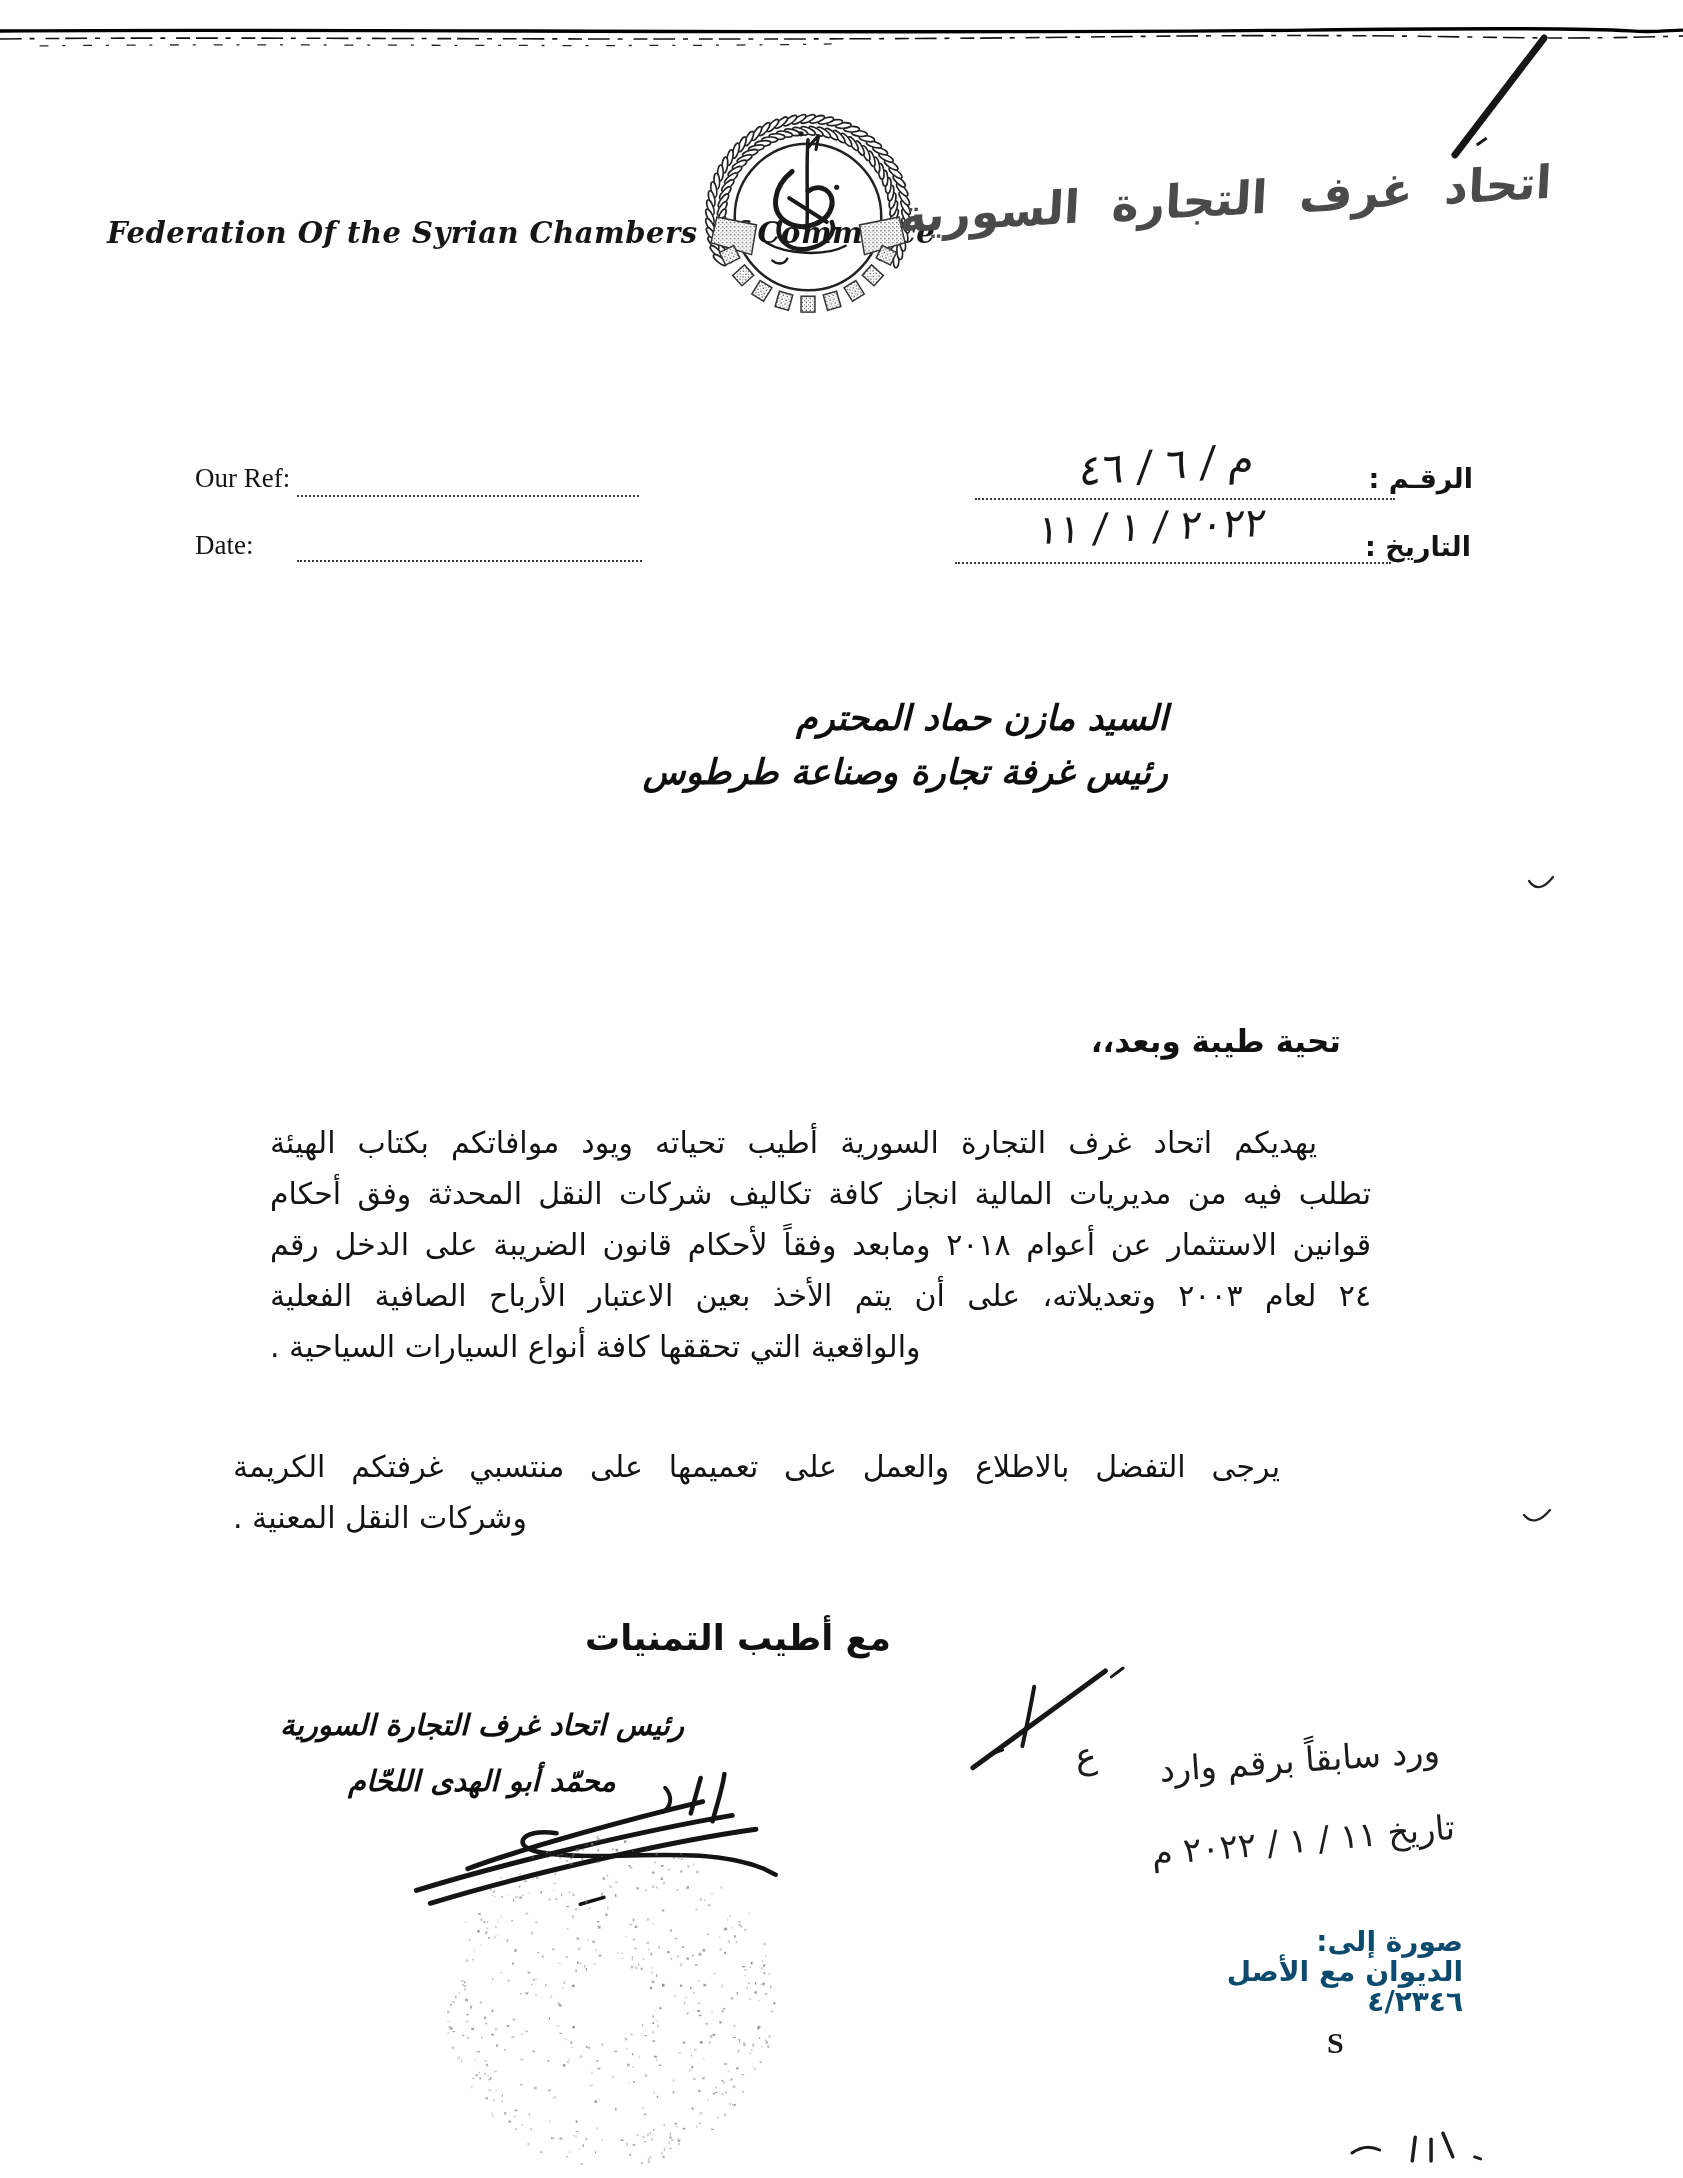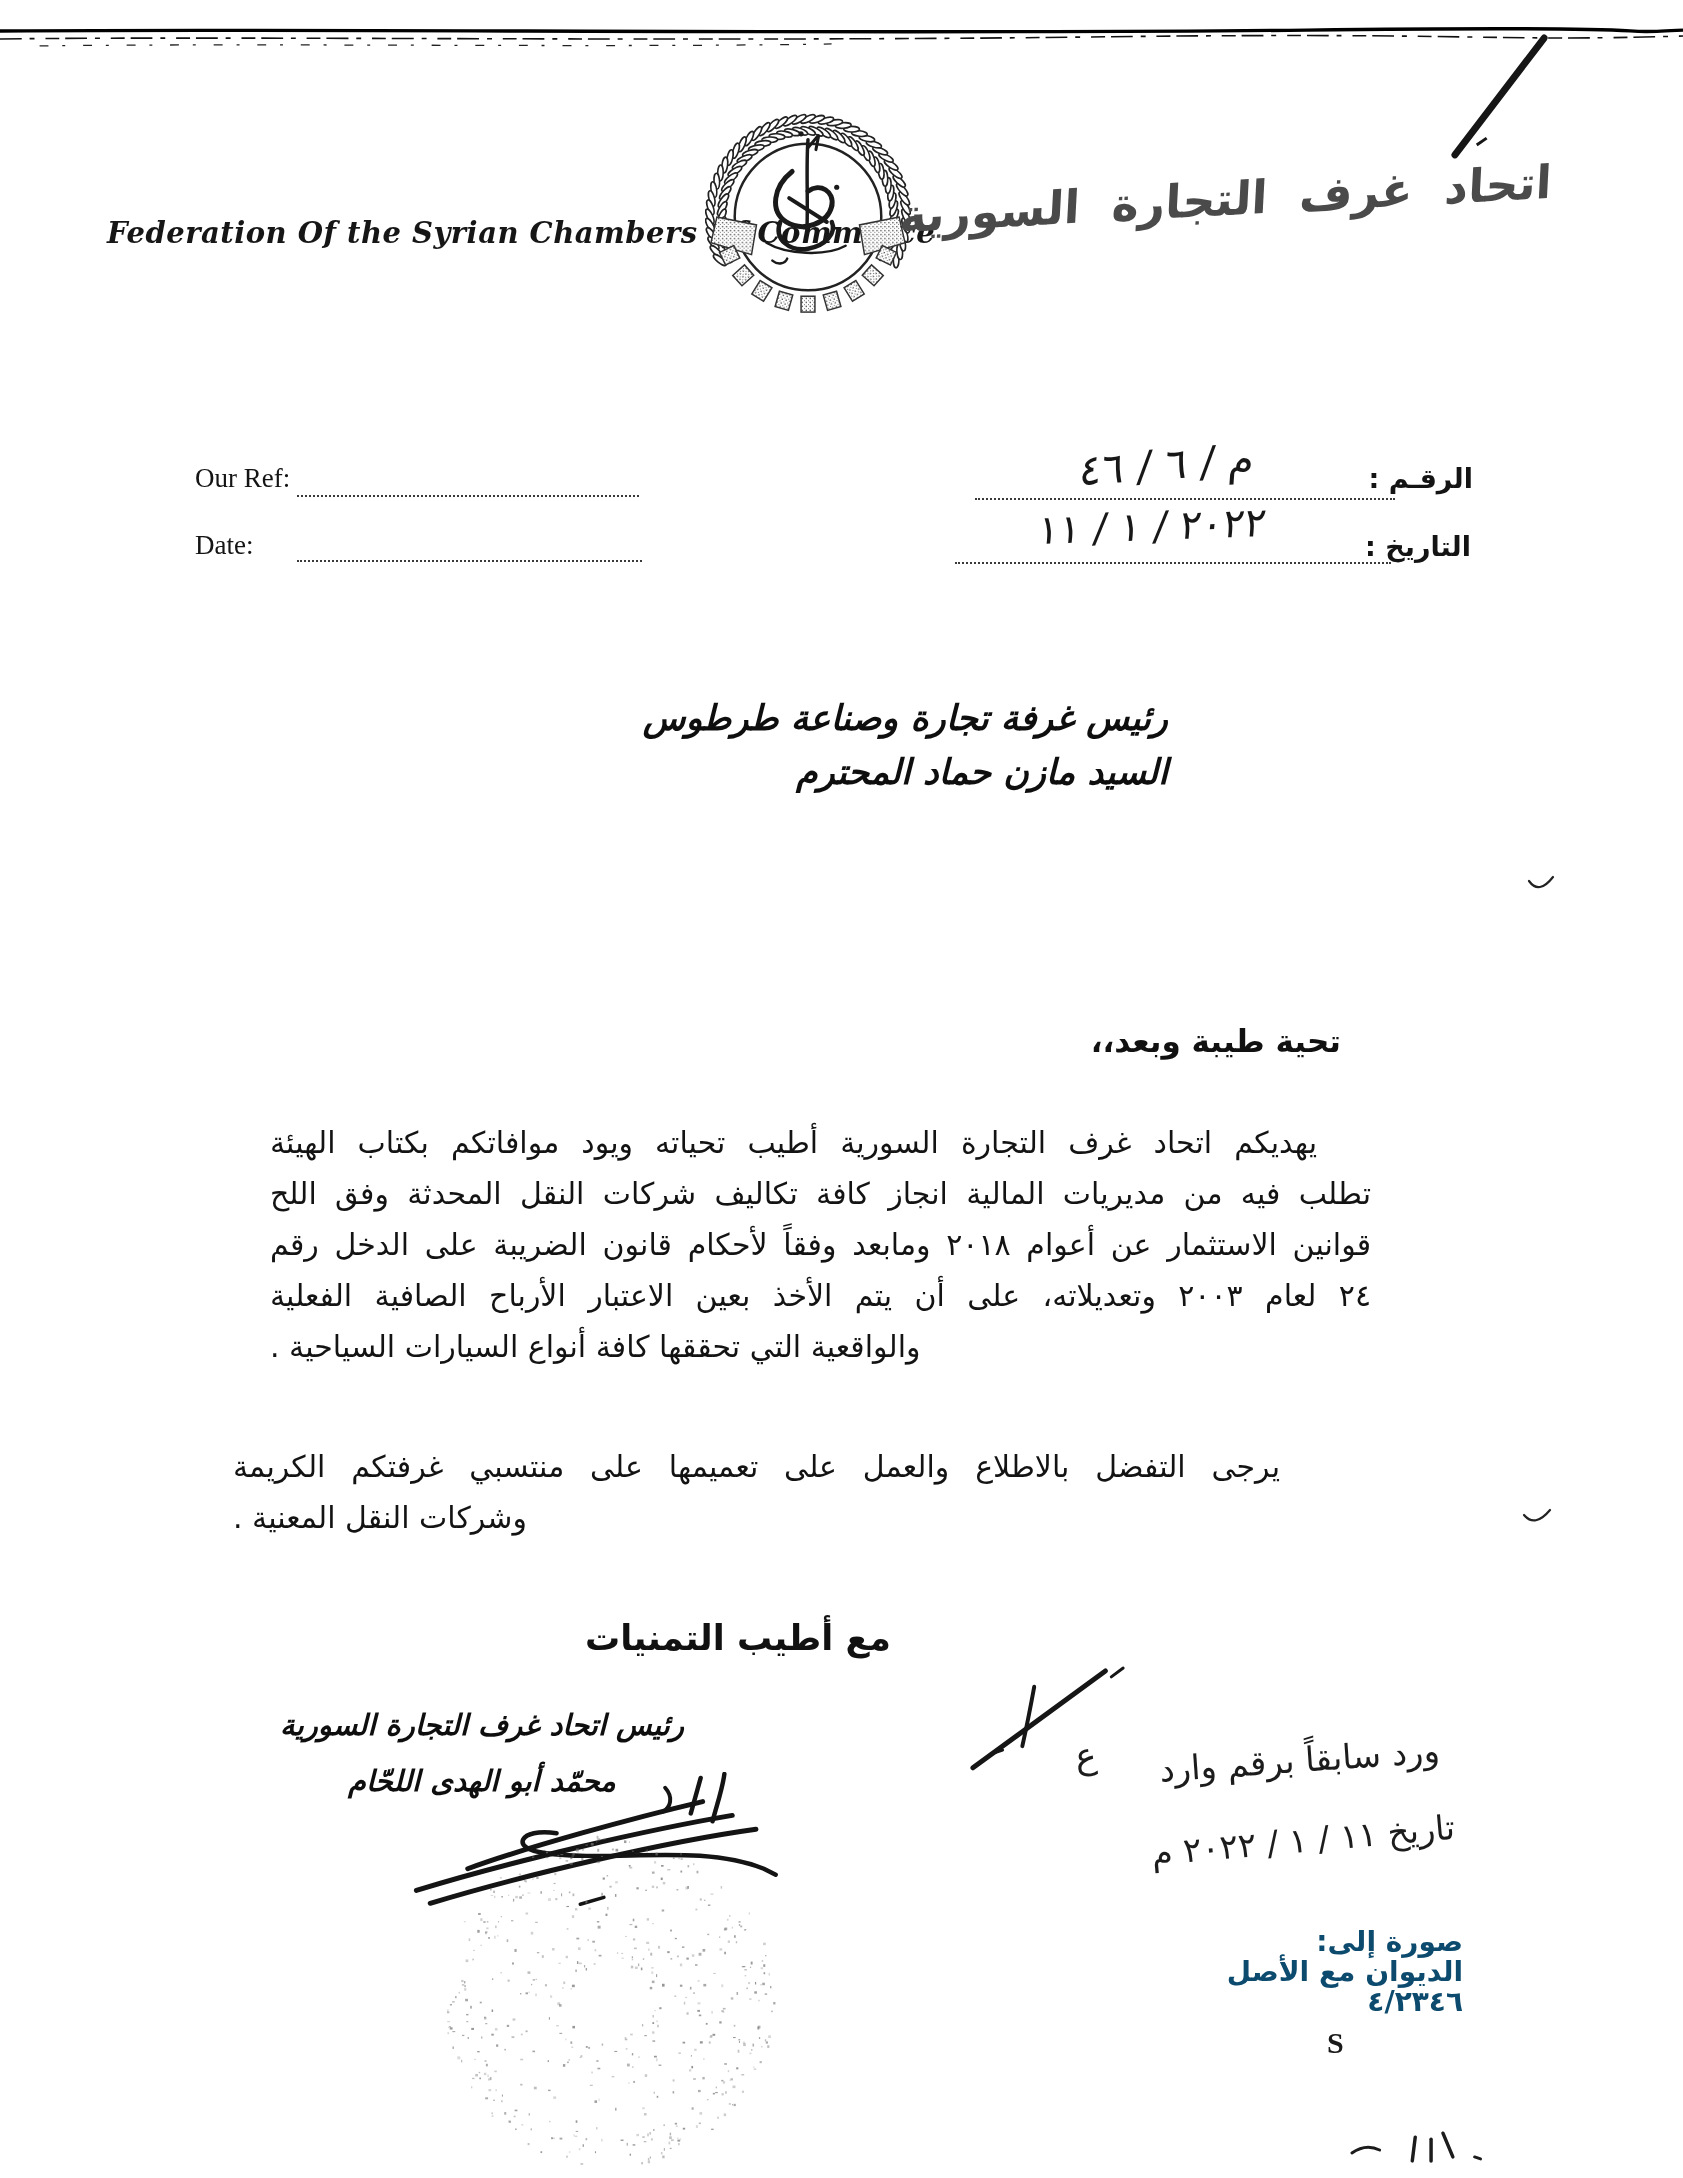--- a/index.html
+++ b/index.html
@@ -223,33 +223,33 @@
   <div class="abs dot dotDateEn"></div>
 
   <div class="abs arLbl lblRaqam">الرقـم :</div>
   <div class="abs dot dotRaqam"></div>
   <div class="abs hand handRaqam" dir="ltr">م / ٦ / ٤٦</div>
   <div class="abs arLbl lblTarikh">التاريخ :</div>
   <div class="abs dot dotTarikh"></div>
   <div class="abs hand handTarikh" dir="ltr">٢٠٢٢ / ١ / ١١</div>
 
   <div class="abs recipient">
+    <div>السيد مازن حماد المحترم</div>
     <div>رئيس غرفة تجارة وصناعة طرطوس</div>
-    <div>السيد مازن حماد المحترم</div>
   </div>
 
   <svg class="abs" style="left:1527px;top:869px" width="34" height="34" viewBox="0 0 34 34">
     <path d="M2,12 Q12,26 26,8" fill="none" stroke="#222" stroke-width="2.2" stroke-linecap="round"></path>
   </svg>
 
   <div class="abs greeting">تحية طيبة وبعد،،</div>
 
   <div class="abs bodyBox p1">
     <div class="jline indent">يهديكم اتحاد غرف التجارة السورية أطيب تحياته ويود موافاتكم بكتاب الهيئة</div>
-    <div class="jline">تطلب فيه من مديريات المالية انجاز كافة تكاليف شركات النقل المحدثة وفق اللح</div>
+    <div class="jline">تطلب فيه من مديريات المالية انجاز كافة تكاليف شركات النقل المحدثة وفق أحكام</div>
     <div class="jline">قوانين الاستثمار عن أعوام ٢٠١٨ ومابعد وفقاً لأحكام قانون الضريبة على الدخل رقم</div>
     <div class="jline">٢٤ لعام ٢٠٠٣ وتعديلاته، على أن يتم الأخذ بعين الاعتبار الأرباح الصافية الفعلية</div>
     <div class="rline">والواقعية التي تحققها كافة أنواع السيارات السياحية .</div>
   </div>
 
   <div class="abs bodyBox p2">
     <div class="jline indent">يرجى التفضل بالاطلاع والعمل على تعميمها على منتسبي غرفتكم الكريمة</div>
     <div class="rline">وشركات النقل المعنية .</div>
   </div>
 

